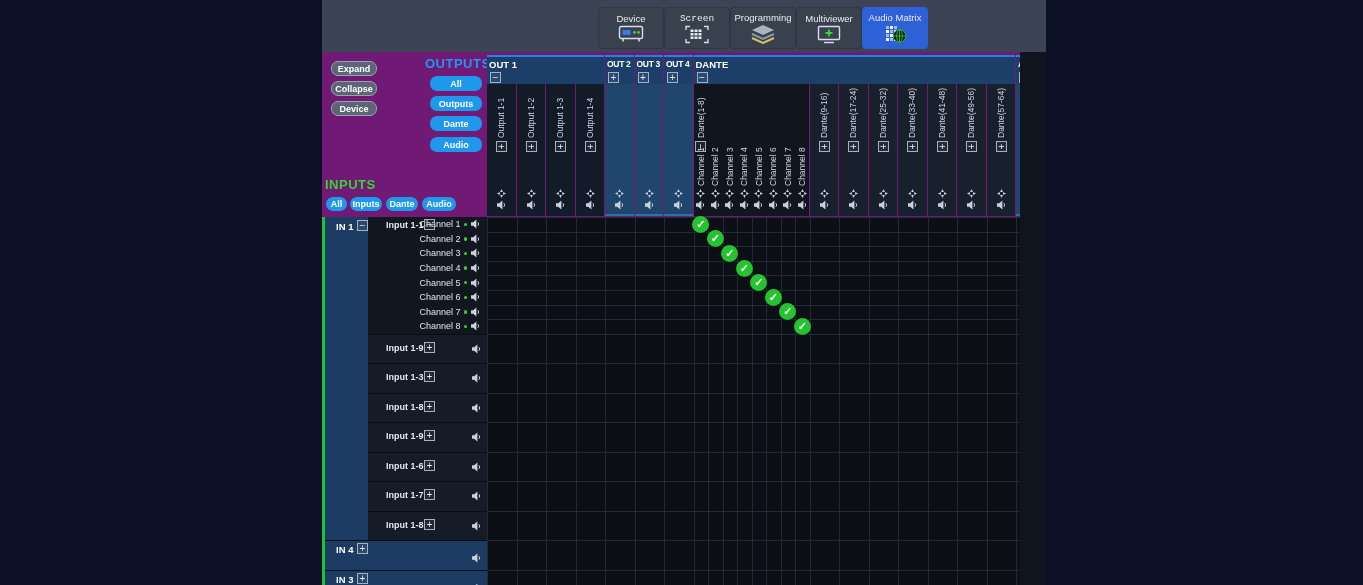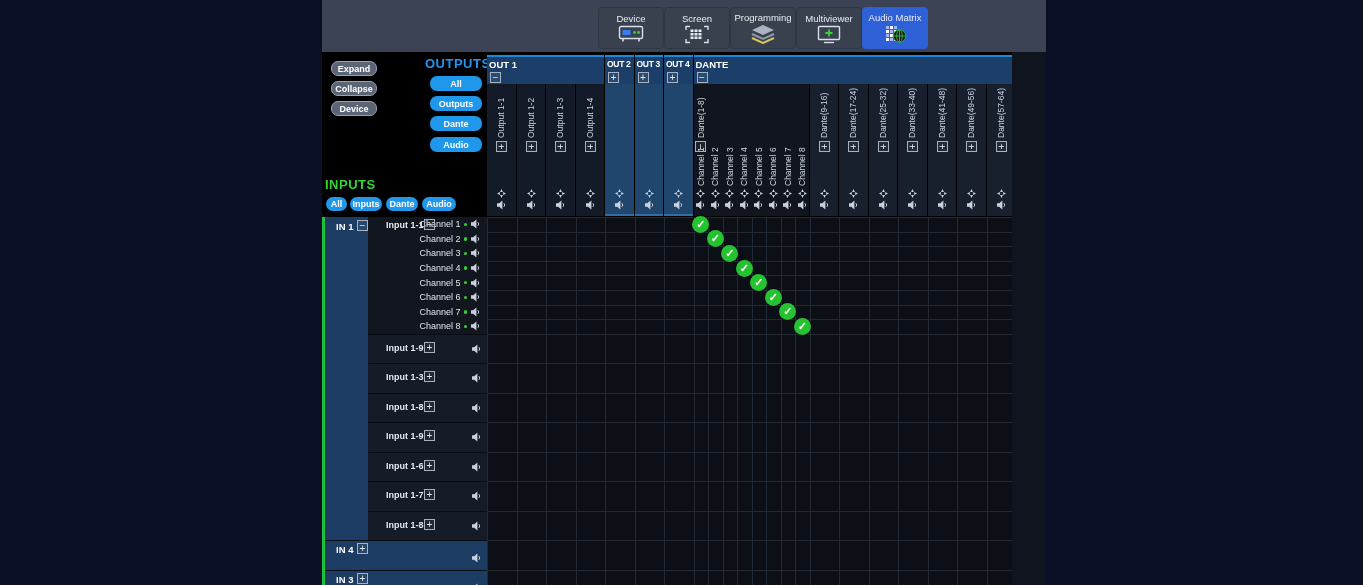--- a/index.html
+++ b/index.html
@@ -3,21 +3,21 @@
 <meta charset="utf-8">
 <style>
   html,body{margin:0;padding:0;background:#0b1026;width:1363px;height:585px;overflow:hidden;
     font-family:"Liberation Sans",sans-serif;}
   #app{position:absolute;left:322px;top:0;width:724px;height:585px;background:#0f141e;overflow:hidden;}
   #toolbar{position:absolute;left:0;top:0;width:724px;height:52px;background:#3b4355;}
   .tab{position:absolute;background:#39414f;border:1px solid #2f3745;border-radius:4px;
        display:flex;flex-direction:column;align-items:center;justify-content:center;gap:1px;cursor:pointer;}
   .tab.sel{background:#2e61d8;border-color:#2e61d8;}
   .tab .tlabel{font-size:9.5px;color:#e8ecf2;white-space:nowrap;}
-  #content{position:absolute;left:0;top:52px;width:690px;height:533px;background:#000000;overflow:hidden;}
+  #content{position:absolute;left:0;top:52px;width:690px;height:533px;background:#701a75;overflow:hidden;padding-left:8px;}
   #content div{box-sizing:border-box;}
   .btn{position:absolute;border-radius:7px;color:#fff;font-weight:700;font-size:9px;
        display:flex;align-items:center;justify-content:center;cursor:pointer;}
   .btn.gray{background:#5c6575;border:1px solid #99a1b1;}
   .btn.blue{background:#1f97ea;}
   .ptitle{position:absolute;font-size:13px;font-weight:700;letter-spacing:.5px;}
   .ebox{display:inline-block;width:11px;height:11px;border:1px solid #a8b1bf;color:#e6ebf2;
         font-size:10px;line-height:9px;text-align:center;background:rgba(255,255,255,.06);}
   .rot{position:absolute;transform-origin:0 0;transform:rotate(-90deg);display:flex;align-items:center;
        gap:3px;font-size:8.5px;color:#cdd5e0;white-space:nowrap;}
@@ -39,21 +39,21 @@
       <div class="tab" style="position: absolute; left: 276px; top: 7px; width: 64px; height: 40px;">
         <div class="tlabel">Device</div>
         <div style="line-height: 0;"><svg width="26" height="18" viewBox="0 0 26 18">
             <rect x="1.5" y="1.5" width="23" height="12" rx="1.5" fill="none" stroke="#d9dee8" stroke-width="1.4"></rect>
             <rect x="4.5" y="5" width="8" height="5" fill="#3b7bf0"></rect>
             <circle cx="16.5" cy="7.5" r="1.4" fill="#3ad43a"></circle>
             <circle cx="20.5" cy="7.5" r="1.4" fill="#3ad43a"></circle>
             <path d="M5 14v2.4M21 14v2.4" stroke="#d9dee8" stroke-width="1.6"></path>
           </svg></div>
       </div>
-      <div class="tab" style="position: absolute; left: 342px; top: 7px; width: 64px; height: 40px;">
+      <div class="tab" style="position: absolute; left: 342px; top: 7px; width: 64px; height: 40px; font-family: Liberation Mono, monospace;">
         <div class="tlabel">Screen</div>
         <div style="line-height: 0;"><svg width="24" height="19" viewBox="0 0 24 19">
             <path d="M1 5V1.5h4M19 1.5h4V5M23 14v3.5h-4M5 17.5H1V14" fill="none" stroke="#d9dee8" stroke-width="1.4"></path>
             <rect x="5.5" y="4.5" width="3" height="2.5" fill="#e7ebf2"></rect>
             <rect x="5.5" y="8" width="3" height="2.5" fill="#e7ebf2"></rect>
             <rect x="5.5" y="11.5" width="3" height="2.5" fill="#e7ebf2"></rect>
             <rect x="9.5" y="4.5" width="3" height="2.5" fill="#e7ebf2"></rect>
             <rect x="9.5" y="8" width="3" height="2.5" fill="#e7ebf2"></rect>
             <rect x="9.5" y="11.5" width="3" height="2.5" fill="#e7ebf2"></rect>
             <rect x="13.5" y="4.5" width="3" height="2.5" fill="#e7ebf2"></rect>

